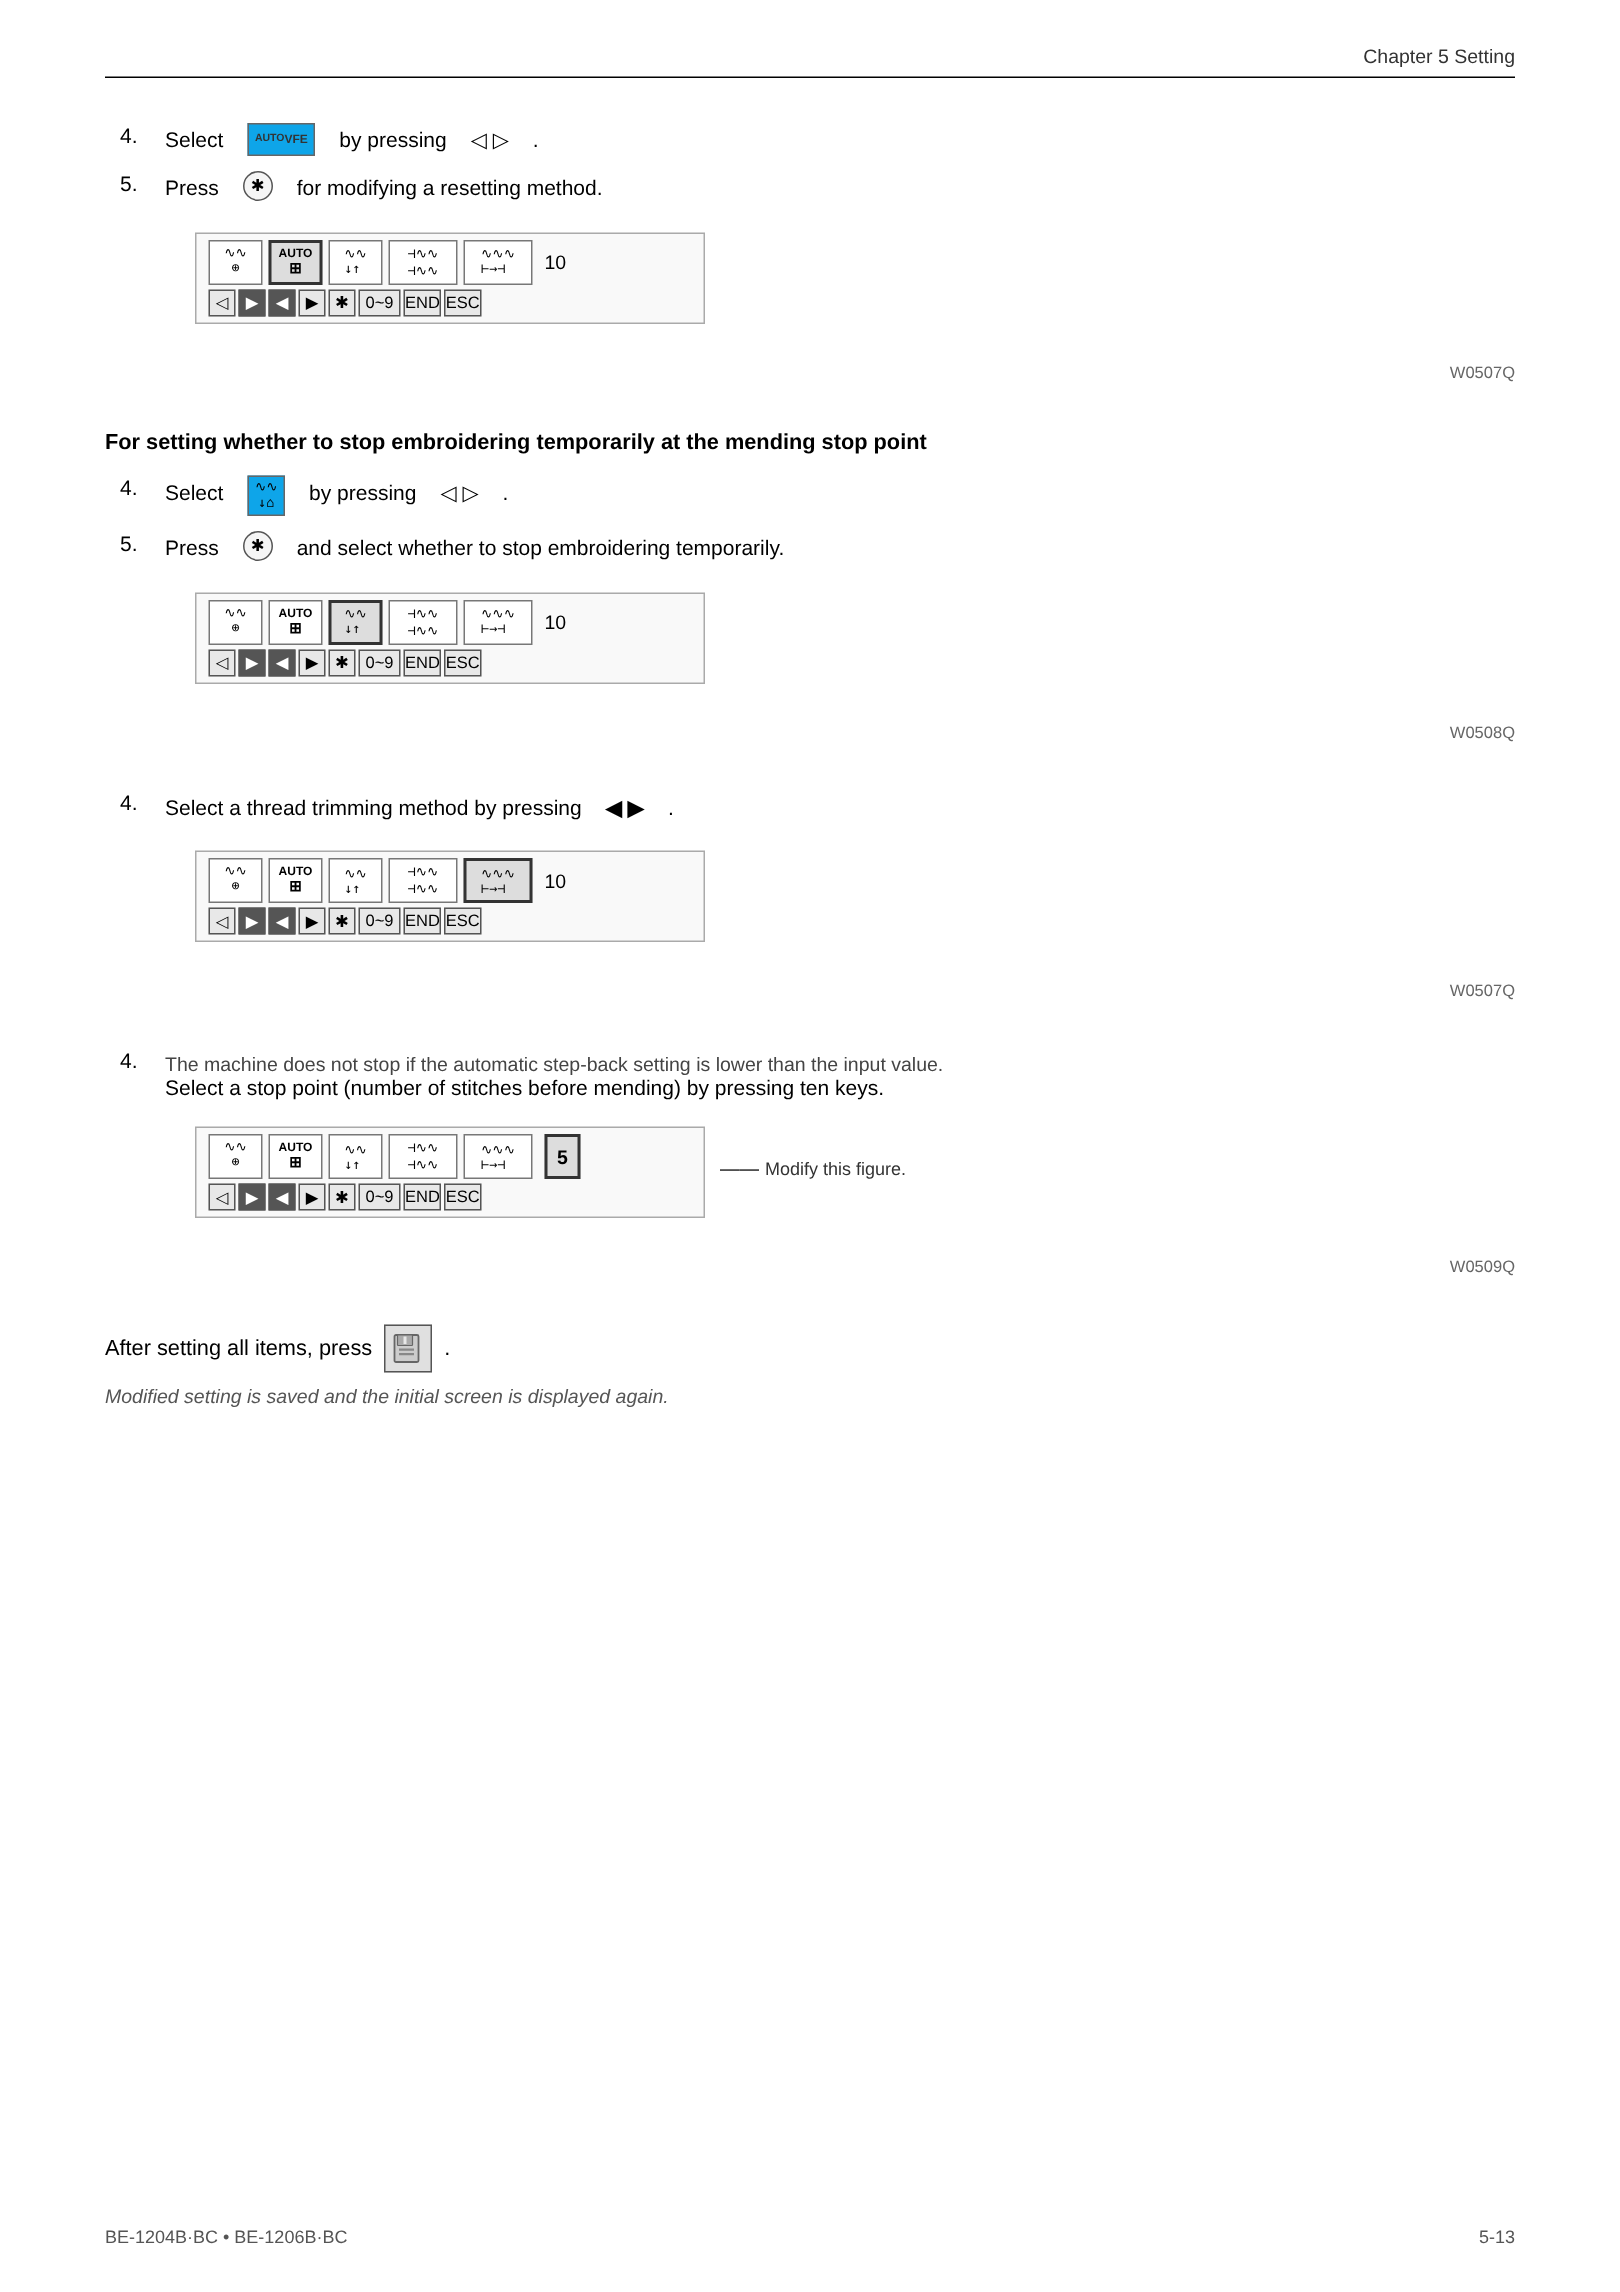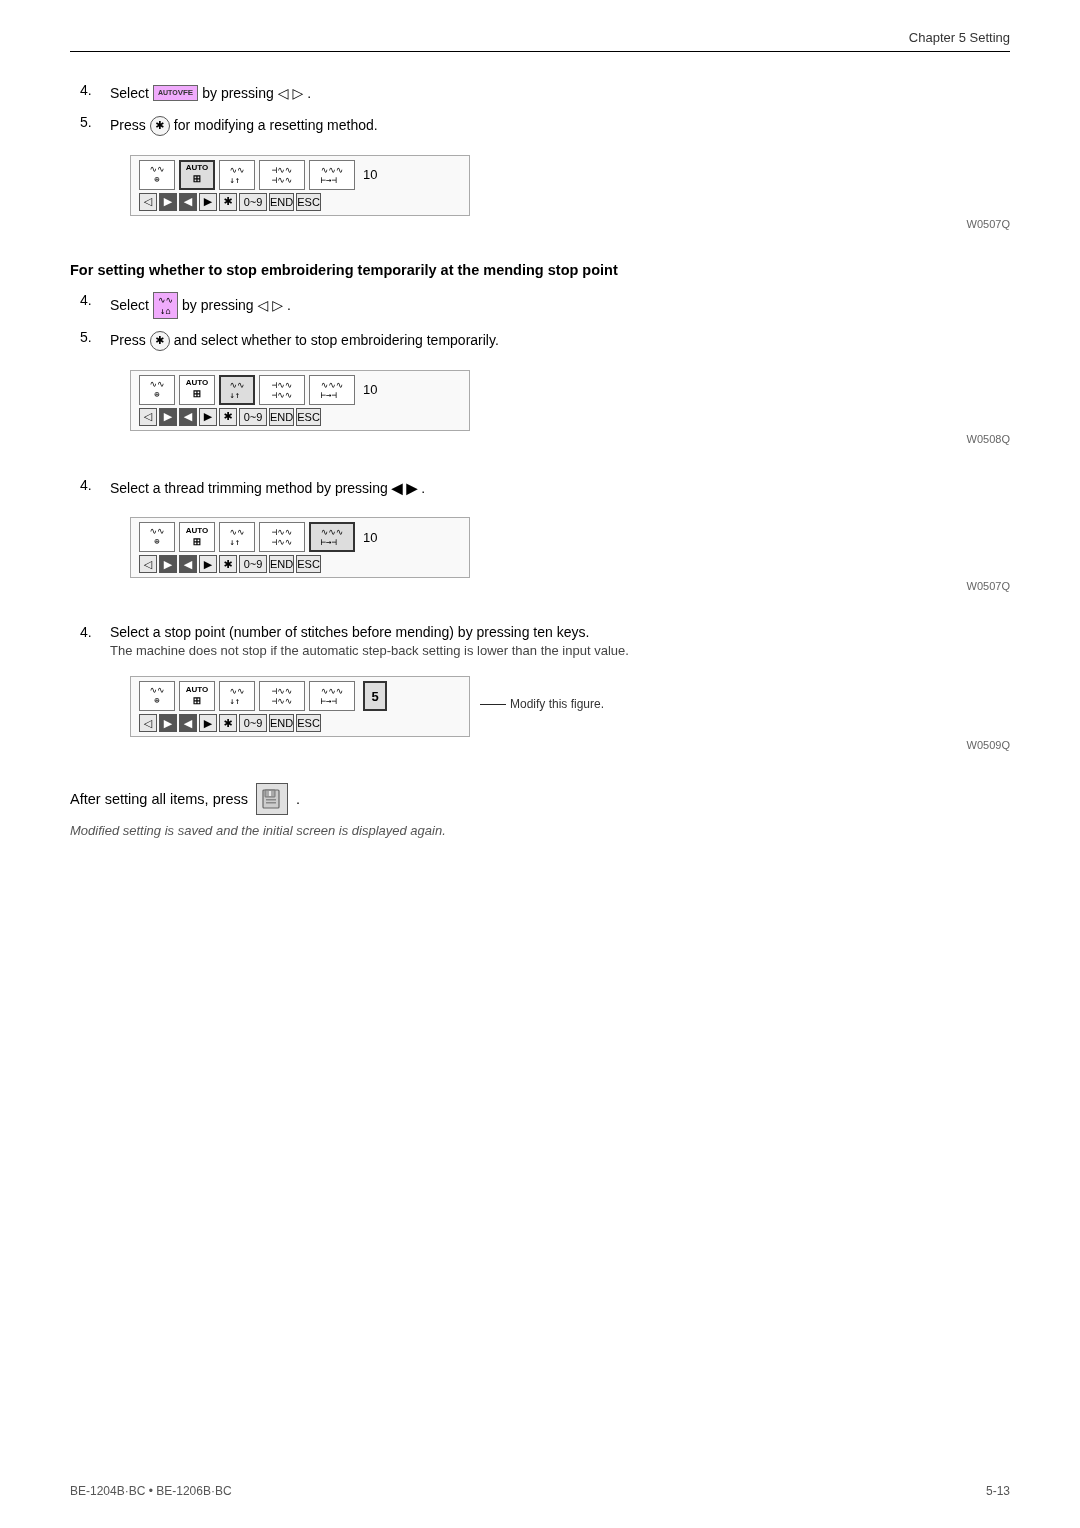--- a/index.html
+++ b/index.html
@@ -30,32 +30,31 @@
       align-items: flex-start;
       margin-bottom: 10px;
       padding-left: 10px;
     }
     .step-num {
       min-width: 30px;
       font-size: 14px;
     }
     .step-content {
       display: flex;
-      align-items: center;
       flex-wrap: wrap;
-      gap: 4px;
+      gap: 16px;
       font-size: 14px;
       line-height: 1.6;
     }
     .inline-icon {
       display: inline-flex;
       align-items: center;
       justify-content: center;
       border: 1px solid #555;
-      background: #f0abfc;
+      background: #0ea5e9;
       font-size: 11px;
       padding: 1px 4px;
       vertical-align: middle;
       line-height: 1;
     }
     .inline-icon-round {
       display: inline-flex;
       align-items: center;
       justify-content: center;
       border: 1px solid #555;
@@ -164,20 +163,21 @@
     }
     .display-container {
       margin: 8px 0 0 30px;
     }
     .w-code {
       text-align: right;
       font-size: 11px;
       color: #666;
       margin-left: 30px;
       margin-bottom: 18px;
+      margin-top: 25px;
     }
   </style>
 </head>
 <body>
 
 <div class="chapter-header">
   <span>Chapter 5   Setting</span>
 </div>
 
 <div class="section-block">
@@ -350,22 +350,22 @@
     </div>
   </div>
   <div class="w-code">W0507Q</div>
 </div>
 
 <div class="section-block">
 
   <div class="step-row">
     <span class="step-num">4.</span>
     <div>
+      <div style="font-size:13px; color:#444; margin-top:3px;">The machine does not stop if the automatic step-back setting is lower than the input value.</div>
       <div>Select a stop point (number of stitches before mending) by pressing ten keys.</div>
-      <div style="font-size:13px; color:#444; margin-top:3px;">The machine does not stop if the automatic step-back setting is lower than the input value.</div>
     </div>
   </div>
 
   <div class="display-container" style="display:flex; align-items:center; gap:10px;">
     <div class="machine-display display-wide">
       <div class="display-row">
         <div class="display-cell" style="min-width:36px; min-height:30px;">
           <span style="font-size:9px; font-family:monospace; line-height:1.1; text-align:center;">∿∿<br>⊕</span>
         </div>
         <div class="display-cell" style="min-width:36px; min-height:30px;">

